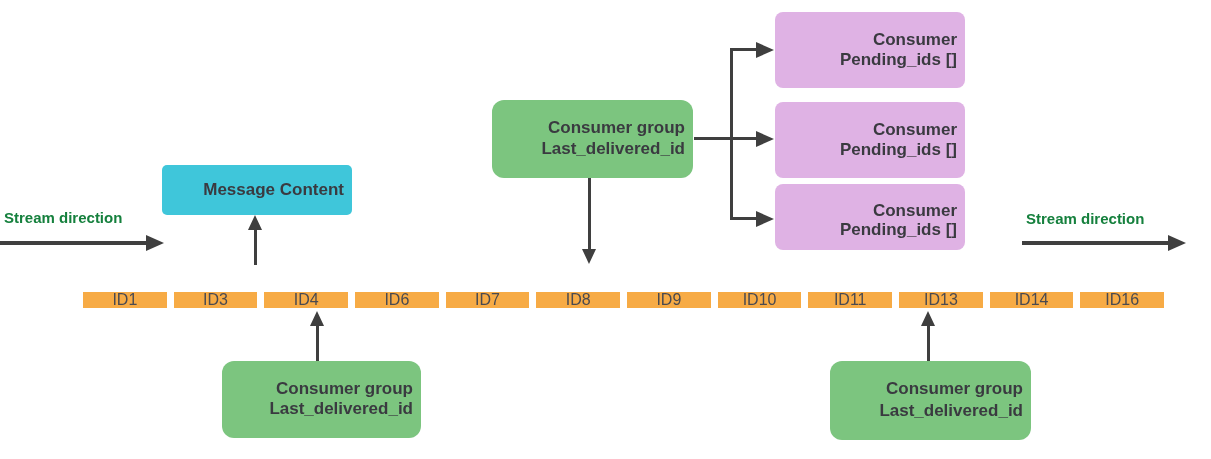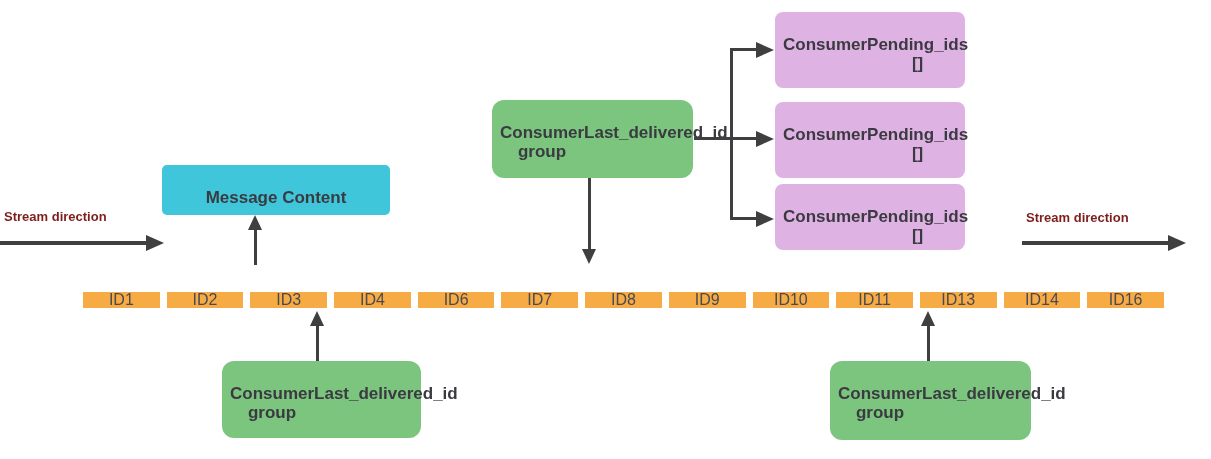--- a/index.html
+++ b/index.html
@@ -5,39 +5,39 @@
   html,body{margin:0;padding:0;background:#ffffff;}
   .canvas{
     position:relative;
     width:1211px;height:459px;
     background:#ffffff;
     font-family:"Liberation Sans", sans-serif;
     overflow:hidden;
   }
   .stream-label{
     position:absolute;
-    font-size:13px;font-weight:700;color:#7f1d1d;
+    font-size:15px;font-weight:700;color:#15803d;
     white-space:nowrap;
   }
   
   .hline,.vline{position:absolute;background:#3f3f3f;}
   .hline{height:3px;}
   .vline{width:3px;}
   .hline.thick{height:4px;}
   .head-right{position:absolute;width:0;height:0;
     border-left:18px solid #3f3f3f;border-top:8px solid transparent;border-bottom:8px solid transparent;}
   .head-up{position:absolute;width:0;height:0;
     border-bottom:15px solid #3f3f3f;border-left:7px solid transparent;border-right:7px solid transparent;}
   .head-down{position:absolute;width:0;height:0;
     border-top:15px solid #3f3f3f;border-left:7px solid transparent;border-right:7px solid transparent;}
   
   .box{
-    position:absolute;display:flex;flex-direction:row;
-    justify-content:space-around;align-items:flex-start;
-    text-align:center;box-sizing:border-box;padding:24px 8px;
+    position:absolute;display:flex;flex-direction:column;
+    justify-content:space-around;align-items:flex-end;
+    text-align:center;box-sizing:border-box;padding:18px 8px;
   }
   .box-line{font-size:17px;font-weight:700;color:#3a3a40;line-height:1.1;}
   .box.cyan{background:#3fc6da;border-radius:5px;justify-content:center;}
   .box.green{background:#7cc57f;border-radius:12px;}
   .box.purple{background:#dfb2e4;border-radius:8px;}
   
   .id-row{
     position:absolute;left:83px;top:269px;width:1081px;height:39px;
     display:flex;gap:7px;
   }
@@ -57,21 +57,21 @@
     <div class="hline thick" style="left:0;top:241px;width:146px"></div>
     <div class="head-right" style="left:146px;top:235px"></div>
   </div>
 
   <div class="stream-label" style="left:1026px;top:210px">Stream direction</div>
   <div>
     <div class="hline thick" style="left:1022px;top:241px;width:146px"></div>
     <div class="head-right" style="left:1168px;top:235px"></div>
   </div>
 
-  <div class="box cyan" style="left:162px;top:165px;width:228px;height:50px">
+  <div class="box cyan" style="left:162px;top:165px;width:190px;height:50px">
     <div class="box-line">Message Content</div>
   </div>
   <div>
     <div class="vline" style="left:254px;top:229px;height:36px"></div>
     <div class="head-up" style="left:248px;top:215px"></div>
   </div>
 
   <div class="box green" style="left:492px;top:100px;width:201px;height:78px">
     <div class="box-line">Consumer group</div>
     <div class="box-line">Last_delivered_id</div>
@@ -99,21 +99,20 @@
     <div class="box-line">Consumer</div>
     <div class="box-line">Pending_ids []</div>
   </div>
   <div class="box purple" style="left:775px;top:184px;width:190px;height:66px">
     <div class="box-line">Consumer</div>
     <div class="box-line">Pending_ids []</div>
   </div>
 
   <div class="id-row">
     <div class="id-cell">ID1</div>
-    <div class="id-cell">ID2</div>
     <div class="id-cell">ID3</div>
     <div class="id-cell">ID4</div>
     <div class="id-cell">ID6</div>
     <div class="id-cell">ID7</div>
     <div class="id-cell">ID8</div>
     <div class="id-cell">ID9</div>
     <div class="id-cell">ID10</div>
     <div class="id-cell">ID11</div>
     <div class="id-cell">ID13</div>
     <div class="id-cell">ID14</div>

